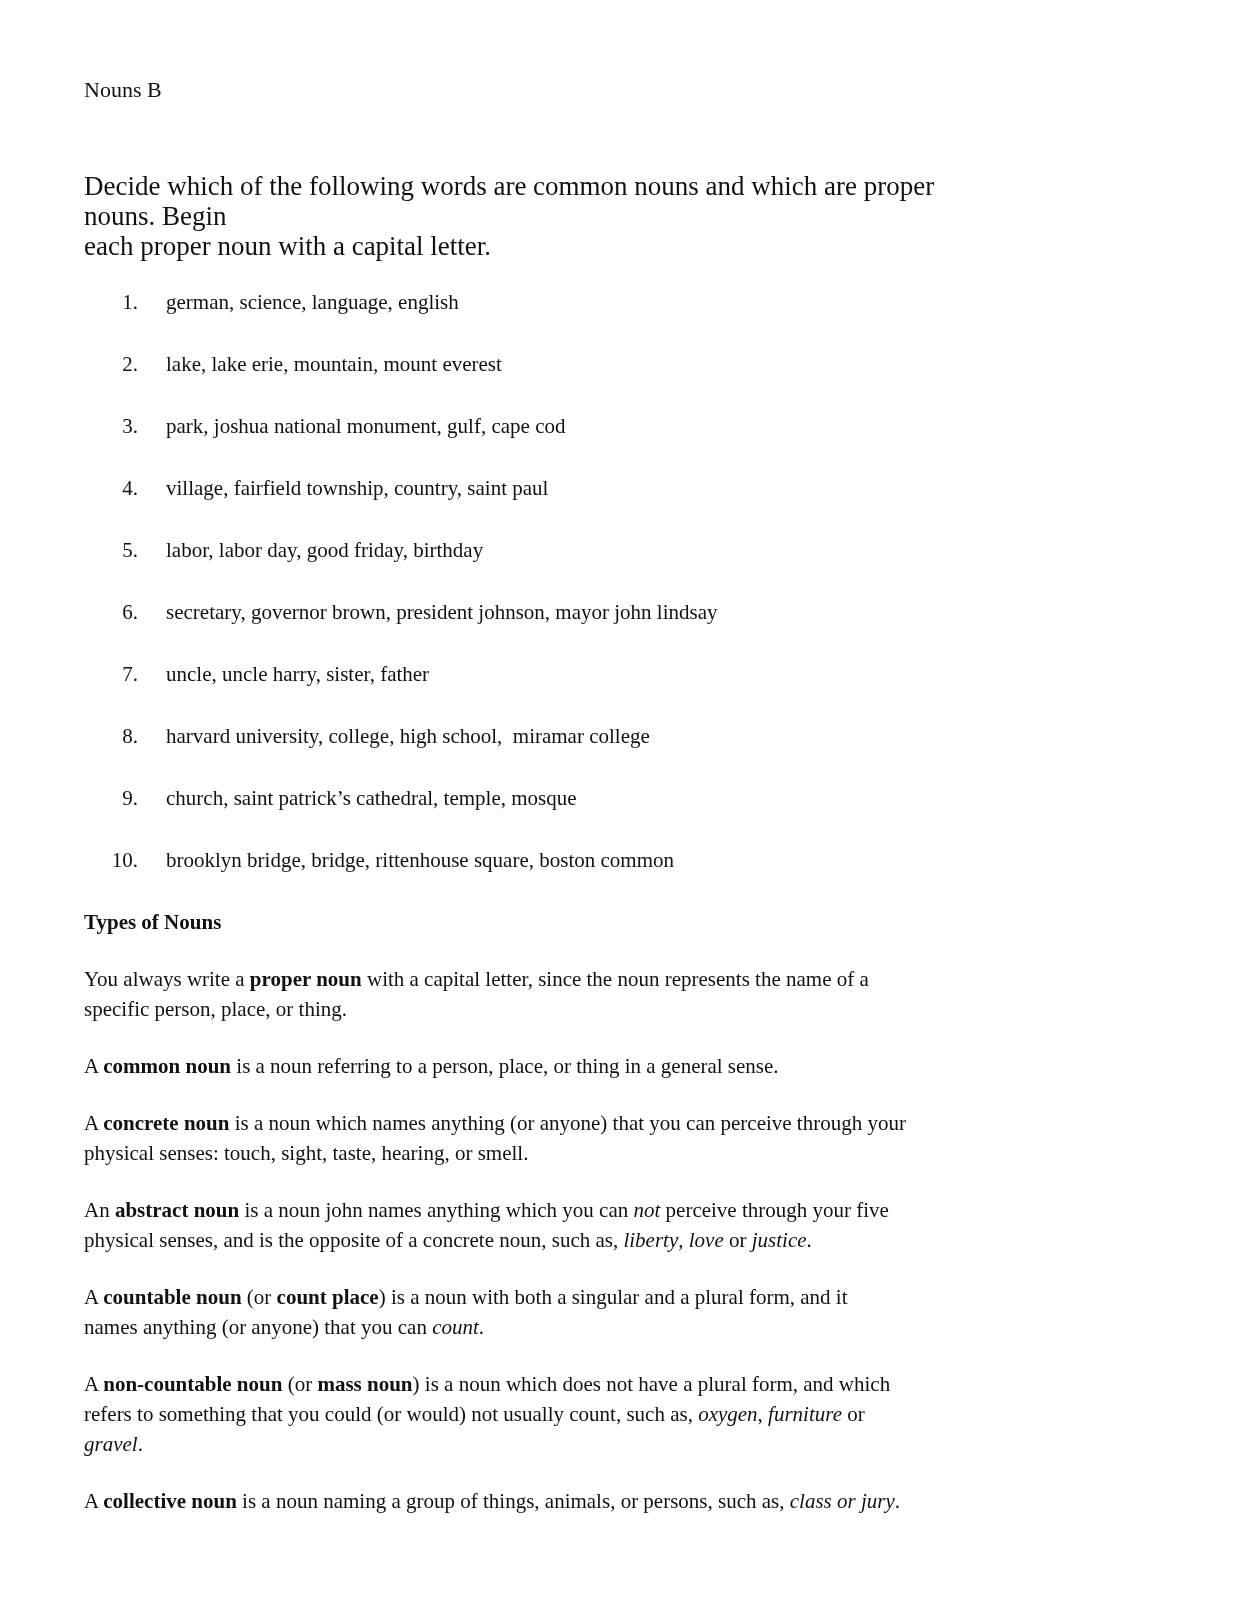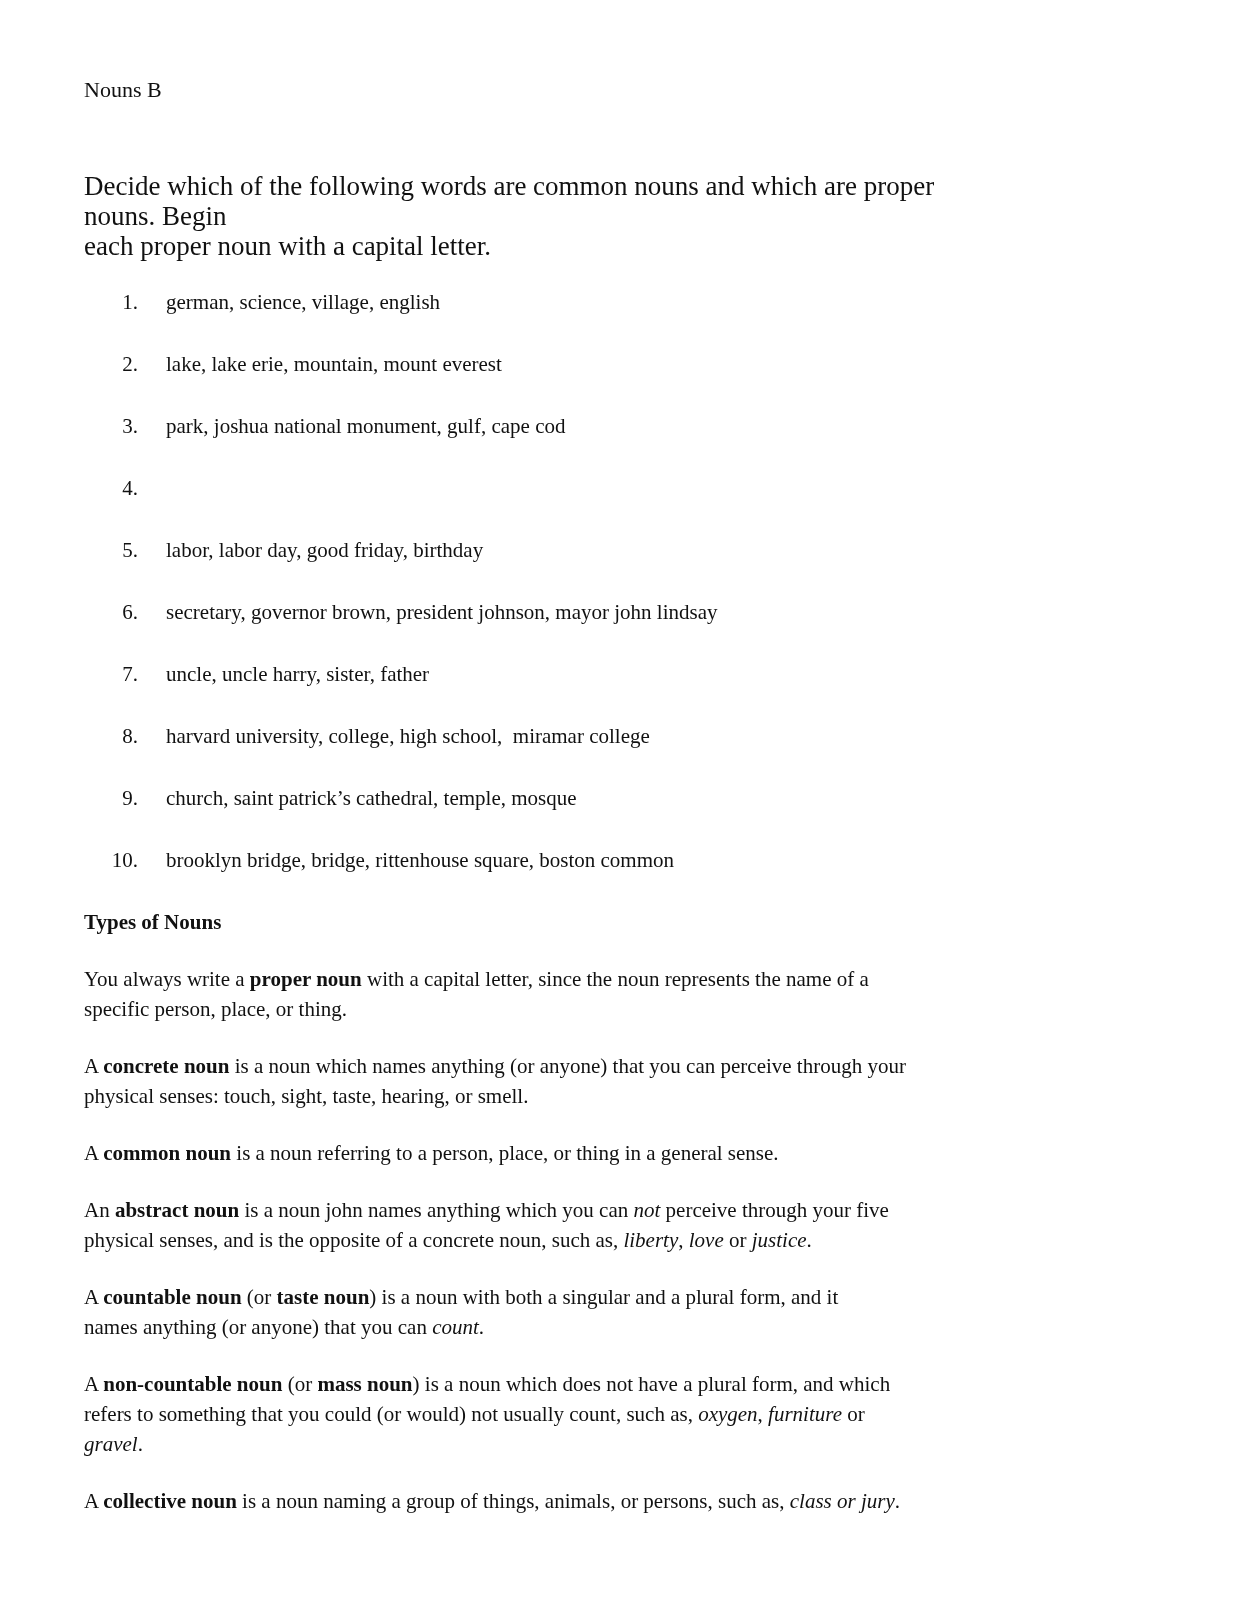--- a/index.html
+++ b/index.html
@@ -74,32 +74,33 @@
 <div class="page">
 
   <div class="doc-title">Nouns B</div>
 
   <p class="intro">Decide which of the following words are common nouns and which are proper nouns. Begin
 each proper noun with a capital letter.</p>
 
   <ol class="word-list">
       <li class="word-item">
         <span class="num">1.</span>
-        <span class="item-text">german, science, village, english</span>
+        <span class="item-text">german, science, language, english</span>
       </li>
       <li class="word-item">
         <span class="num">2.</span>
         <span class="item-text">lake, lake erie, mountain, mount everest</span>
       </li>
       <li class="word-item">
         <span class="num">3.</span>
         <span class="item-text">park, joshua national monument, gulf, cape cod</span>
       </li>
       <li class="word-item">
         <span class="num">4.</span>
+        <span class="item-text">village, fairfield township, country, saint paul</span>
       </li>
       <li class="word-item">
         <span class="num">5.</span>
         <span class="item-text">labor, labor day, good friday, birthday</span>
       </li>
       <li class="word-item">
         <span class="num">6.</span>
         <span class="item-text">secretary, governor brown, president johnson, mayor john lindsay</span>
       </li>
       <li class="word-item">
@@ -118,26 +119,26 @@
         <span class="num">10.</span>
         <span class="item-text">brooklyn bridge, bridge, rittenhouse square, boston common</span>
       </li>
     </ol>
 
   <h2 class="section-heading">Types of Nouns</h2>
 
   <div>
       <p class="para"><span>You always write a </span><span class="b">proper noun</span><span> with a capital letter, since the noun represents the name of a
 specific person, place, or thing.</span></p>
+      <p class="para"><span>A </span><span class="b">common noun</span><span> is a noun referring to a person, place, or thing in a general sense.</span></p>
       <p class="para"><span>A </span><span class="b">concrete noun</span><span> is a noun which names anything (or anyone) that you can perceive through your
 physical senses: touch, sight, taste, hearing, or smell.</span></p>
-      <p class="para"><span>A </span><span class="b">common noun</span><span> is a noun referring to a person, place, or thing in a general sense.</span></p>
       <p class="para"><span>An </span><span class="b">abstract noun</span><span> is a noun john names anything which you can </span><span class="i">not</span><span> perceive through your five
 physical senses, and is the opposite of a concrete noun, such as, </span><span class="i">liberty</span><span>, </span><span class="i">love</span><span> or </span><span class="i">justice</span><span>.</span></p>
-      <p class="para"><span>A </span><span class="b">countable noun</span><span> (or </span><span class="b">taste noun</span><span>) is a noun with both a singular and a plural form, and it
+      <p class="para"><span>A </span><span class="b">countable noun</span><span> (or </span><span class="b">count place</span><span>) is a noun with both a singular and a plural form, and it
 names anything (or anyone) that you can </span><span class="i">count</span><span>.</span></p>
       <p class="para"><span>A </span><span class="b">non-countable noun</span><span> (or </span><span class="b">mass noun</span><span>) is a noun which does not have a plural form, and which
 refers to something that you could (or would) not usually count, such as, </span><span class="i">oxygen</span><span>, </span><span class="i">furniture</span><span> or
 </span><span class="i">gravel</span><span>.</span></p>
       <p class="para"><span>A </span><span class="b">collective noun</span><span> is a noun naming a group of things, animals, or persons, such as, </span><span class="i">class or jury</span><span>.</span></p>
     </div>
 
 </div>
 
 </body></html>

